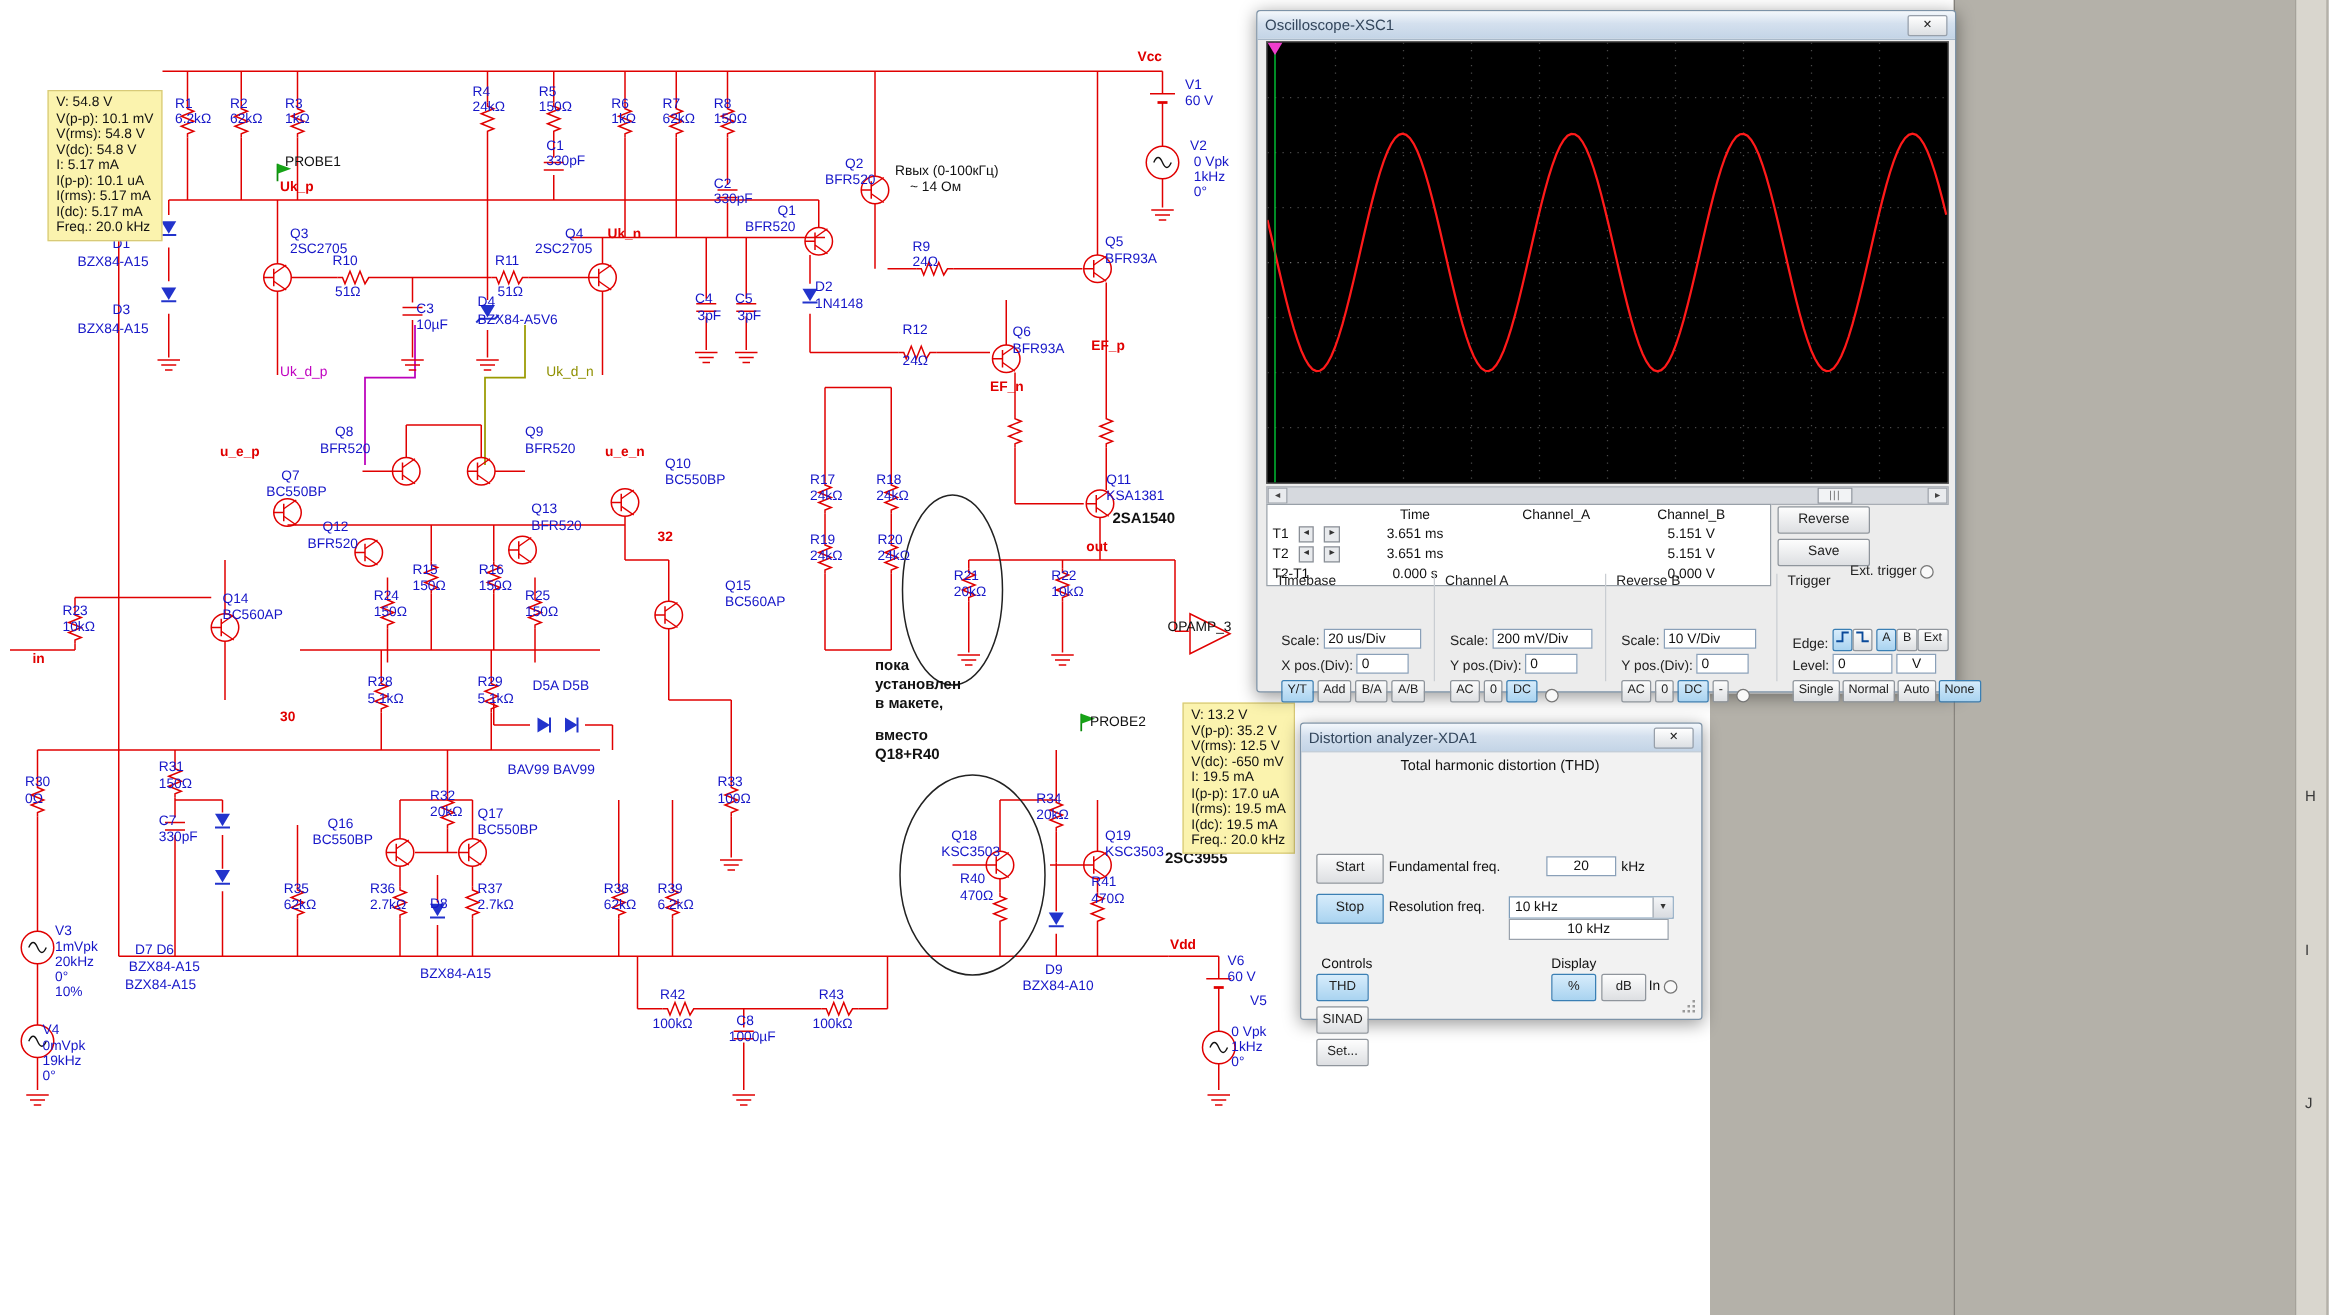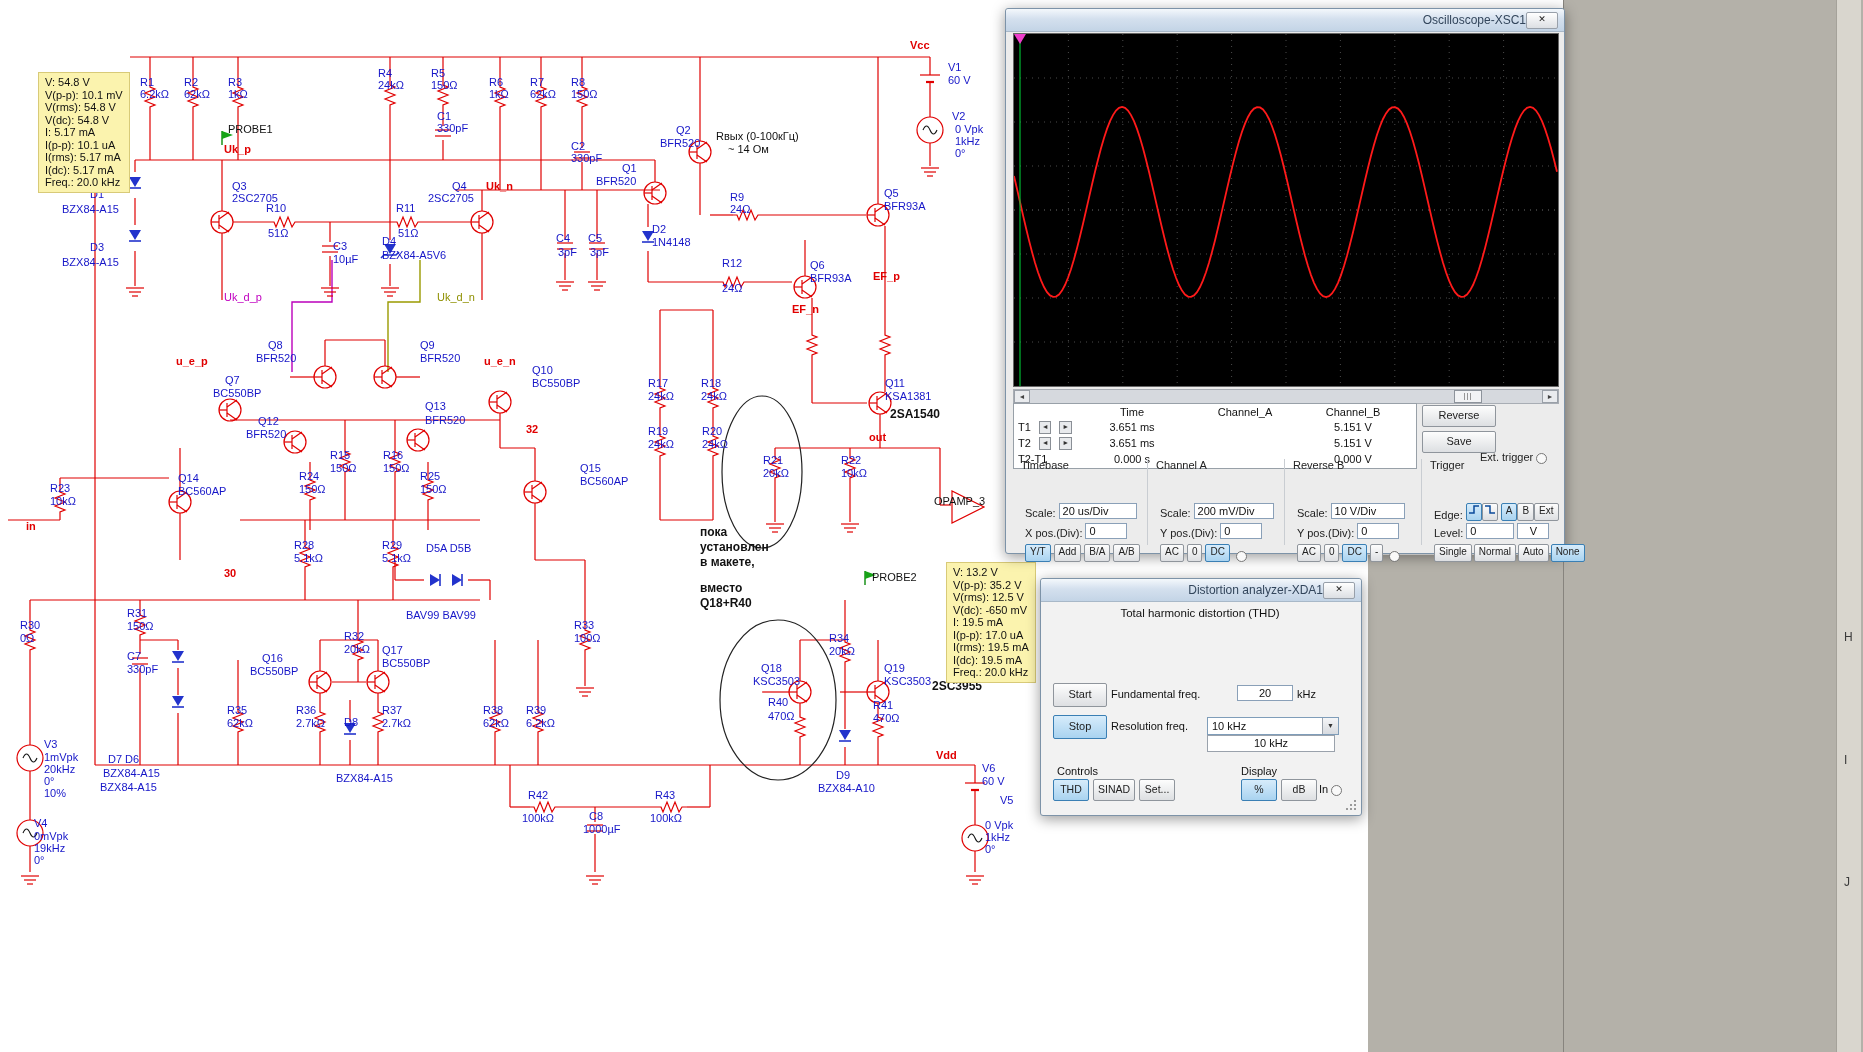--- a/index.html
+++ b/index.html
@@ -17,21 +17,21 @@
   .right-area .inner-strip{position:absolute;left:272px;top:0;width:24px;height:100%;background:#d9d6ce;border-left:1px solid #a5a29a;}
   .side-letter{position:absolute;left:7px;font-size:12px;color:#3a3a3a;}
   .right-area2{position:absolute;left:1368px;top:555px;width:196px;height:497px;background:#b4b1a9;z-index:1;}
 
   
   .win{position:absolute;background:#ececec;border:1px solid #7d93a8;border-radius:3px;
        box-shadow:0 3px 14px rgba(0,0,0,.4);}
   .titlebar{height:22px;background:linear-gradient(#f4f8fc,#d4e0ee 45%,#c3d4e6);
             border-bottom:1px solid #a8b8c8;display:flex;align-items:center;padding:0 6px;
             font-size:12px;color:#33465c;border-radius:3px 3px 0 0;}
-  .titlebar .title{flex:1;text-align:right;}
+  .titlebar .title{flex:1;}
   .closebtn{width:30px;height:15px;background:linear-gradient(#ffffff,#dcdfe3);
             border:1px solid #98a0aa;border-radius:2px;font-size:9px;line-height:13px;
             text-align:center;color:#222;cursor:default;}
 
   .fld{background:#fff;border:1px solid #8aa0b8;padding:0 3px;font-size:11px;height:14px;line-height:14px;color:#111;}
   .btn{display:inline-block;height:16px;font-size:10px;line-height:14px;padding:0 4px;
        background:linear-gradient(#fdfdfd,#dddfe2);border:1px solid #8f959c;border-radius:2px;
        text-align:center;color:#222;vertical-align:middle;}
   .btn.sel{background:linear-gradient(#d7ecfb,#a9d3f0);border-color:#3a7fb4;}
   .btn.big{height:22px;line-height:20px;font-size:11px;min-width:44px;}
@@ -74,21 +74,21 @@
   #stopBtn{position:absolute;left:12px;top:114px;}
   .dlab{position:absolute;font-size:11px;color:#111;}
   #fundFld{position:absolute;left:196px;top:84px;width:48px;text-align:center;}
   #resDrop{position:absolute;left:166px;top:116px;width:126px;height:16px;background:#fff;border:1px solid #7f9db9;
            font-size:11px;line-height:16px;padding-left:4px;color:#111;}
   #resDrop .dArrow{position:absolute;right:0;top:0;width:15px;height:16px;background:linear-gradient(#f4f5f7,#d8dbe0);
            border-left:1px solid #9aa2ac;font-size:7px;line-height:16px;text-align:center;color:#333;}
   #resList{position:absolute;left:166px;top:134px;width:126px;height:15px;background:#fff;border:1px solid #9aa2ac;
            font-size:11px;line-height:15px;text-align:center;color:#111;}
   #ctrlRow,#dispRow{position:absolute;top:178px;display:flex;gap:4px;}
-  #ctrlRow{left:12px;} #dispRow{left:200px;}
+  #ctrlRow{left:12px;flex-direction:column;} #dispRow{left:200px;}
   #ctrlRow .btn,#dispRow .btn{height:20px;line-height:18px;font-size:10.5px;min-width:26px;}
   #inWrap{position:absolute;left:278px;top:182px;font-size:11px;color:#111;}
   #grip{position:absolute;right:3px;bottom:3px;width:10px;height:10px;}
   #grip i{position:absolute;width:2px;height:2px;background:#9a9a9a;}
 </style>
 </head>
 <body>
 
 <div id="stage">
 

